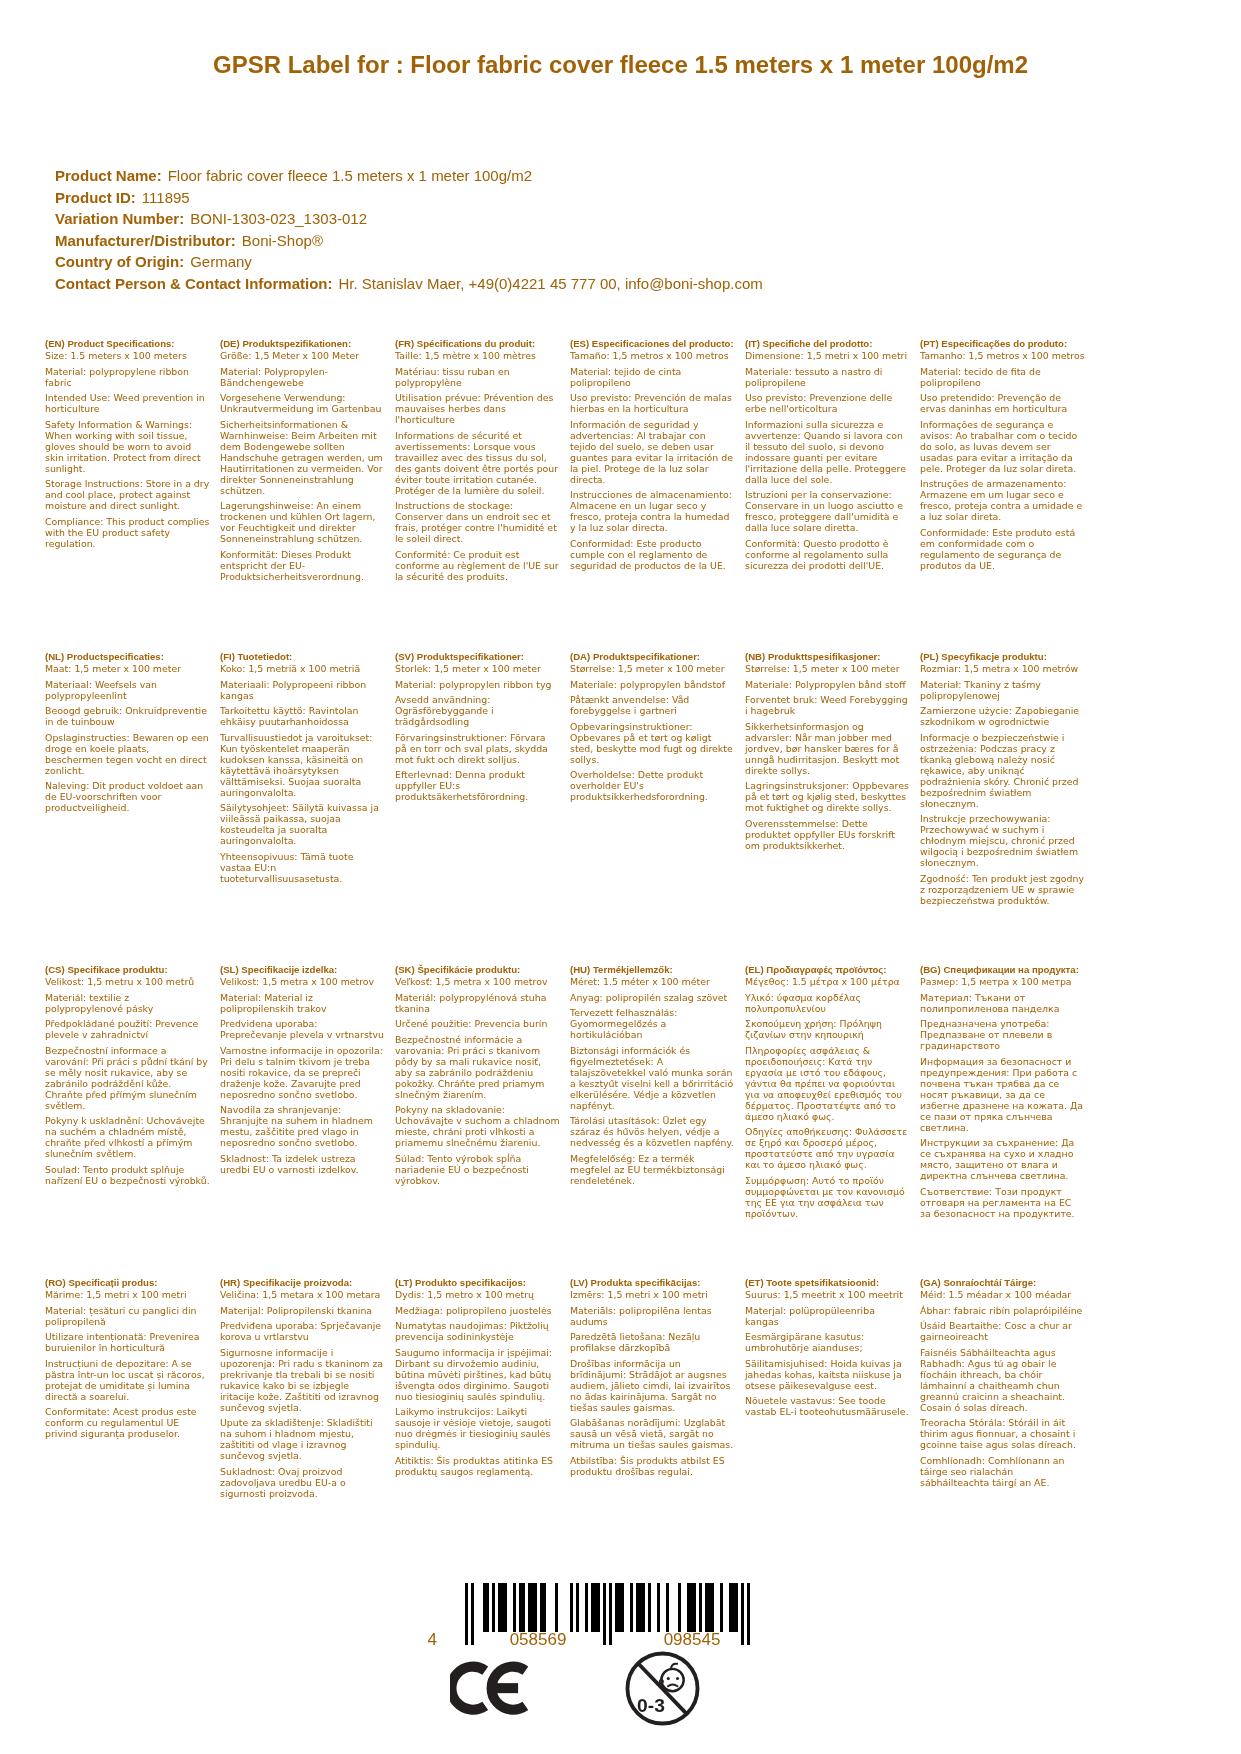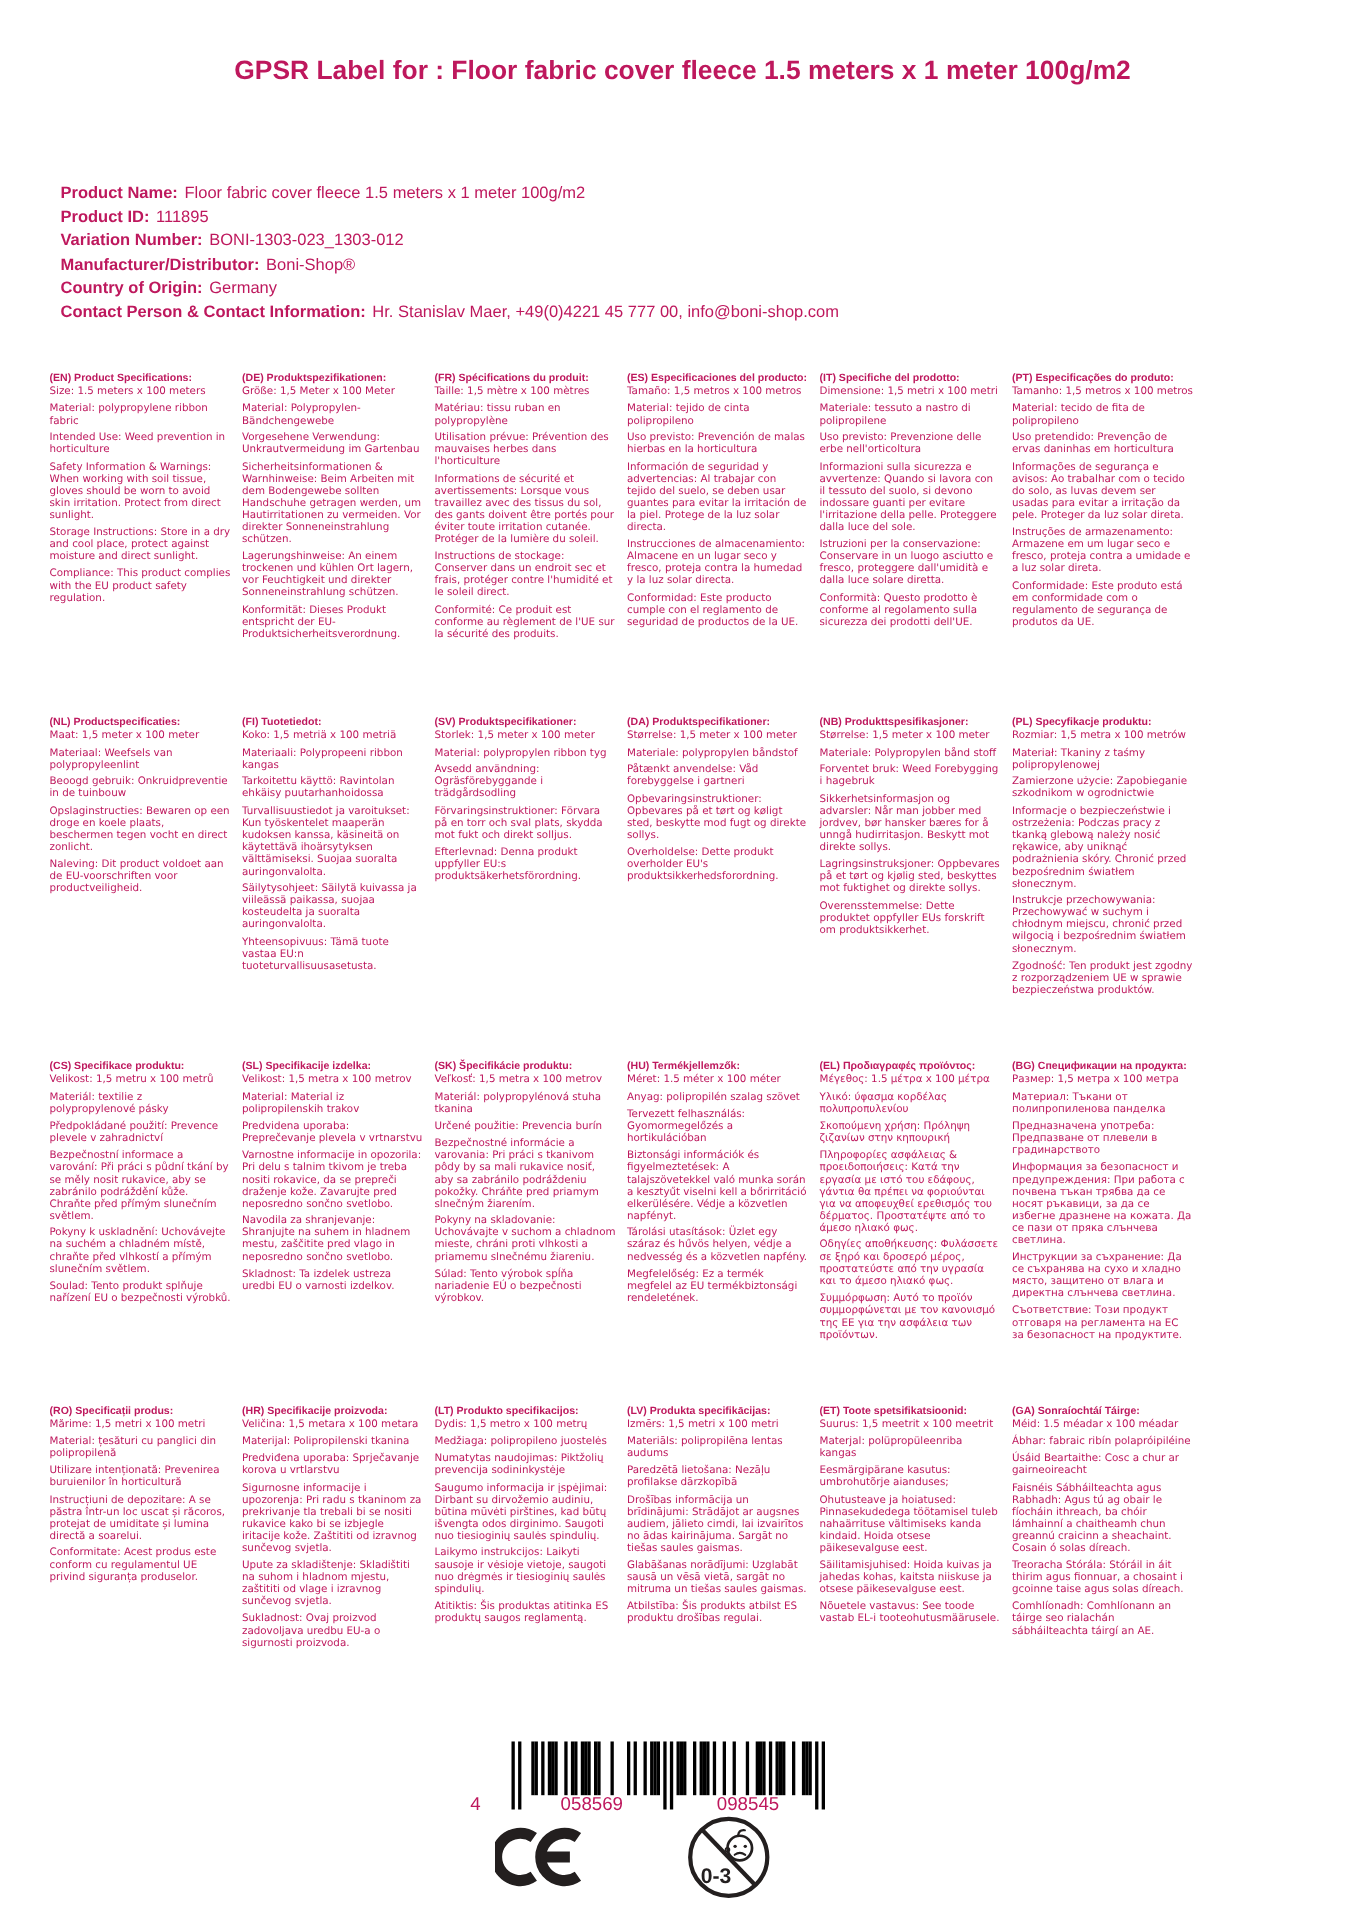--- a/index.html
+++ b/index.html
@@ -1,16 +1,16 @@
 <!DOCTYPE html>
 <html><head>
 <meta charset="utf-8">
 <style>
   html,body{margin:0;padding:0;background:#fff;}
-  .page{position:relative;width:1241px;height:1754px;background:#fff;color:#be185d;
+  .page{position:relative;width:1241px;height:1754px;background:#fff;color:#a16207;
         font-family:"DejaVu Sans",sans-serif;overflow:hidden;}
   .title{position:absolute;top:50px;left:0;width:100%;text-align:center;
          font-family:"Liberation Sans",sans-serif;font-weight:bold;font-size:24px;
          line-height:1.25;margin:0;}
   .title-inner{display:inline-block;max-width:920px;}
   .info{position:absolute;top:165px;left:55px;width:1100px;
         font-family:"Liberation Sans",sans-serif;font-size:15px;line-height:21.5px;}
   .info-row .lbl{font-weight:bold;margin-right:6px;margin-top:24px;}
   .grid{position:absolute;top:338px;left:45px;display:grid;
         grid-template-columns:repeat(6,175px);
@@ -18,21 +18,21 @@
   .block{width:175px;padding-right:10px;box-sizing:border-box;}
   .bh{font-family:"Liberation Sans",sans-serif;font-weight:bold;font-size:9.6px;
       white-space:nowrap;margin:0 0 1px 0;}
   .block p{font-size:9.4px;line-height:1.17;margin:0 0 4.5px 0;
            overflow-wrap:break-word;}
   .barcode{position:absolute;left:443px;top:1583px;width:320px;height:70px;}
   .bc-digit{position:absolute;font-family:"Liberation Sans",sans-serif;font-size:17px;
             top:47px;text-align:center;}
   .bc-first{left:-26px;width:20px;text-align:right;}
   .bc-left{left:40px;width:110px;}
-  .bc-right{left:182px;width:110px;}
+  .bc-right{left:194px;width:110px;}
   .ce{position:absolute;left:450px;top:1658px;}
   .age{position:absolute;left:624px;top:1650px;}
 </style>
 </head>
 <body>
 
 <div class="page">
 
   <h1 class="title"><span class="title-inner">GPSR Label for : Floor fabric cover fleece 1.5 meters x 1 meter 100g/m2</span></h1>
 
@@ -238,21 +238,20 @@
         <p>Paredzētā lietošana: Nezāļu profilakse dārzkopībā</p>
         <p>Drošības informācija un brīdinājumi: Strādājot ar augsnes audiem, jālieto cimdi, lai izvairītos no ādas kairinājuma. Sargāt no tiešas saules gaismas.</p>
         <p>Glabāšanas norādījumi: Uzglabāt sausā un vēsā vietā, sargāt no mitruma un tiešas saules gaismas.</p>
         <p>Atbilstība: Šis produkts atbilst ES produktu drošības regulai.</p>
       </div>
       <div class="block">
         <div class="bh">(ET) Toote spetsifikatsioonid:</div>
         <p>Suurus: 1,5 meetrit x 100 meetrit</p>
         <p>Materjal: polüpropüleenriba kangas</p>
         <p>Eesmärgipärane kasutus: umbrohutõrje aianduses;</p>
-        <p>Ohutusteave ja hoiatused: Pinnasekudedega töötamisel tuleb nahaärrituse vältimiseks kanda kindaid. Hoida otsese päikesevalguse eest.</p>
         <p>Säilitamisjuhised: Hoida kuivas ja jahedas kohas, kaitsta niiskuse ja otsese päikesevalguse eest.</p>
         <p>Nõuetele vastavus: See toode vastab EL-i tooteohutusmäärusele.</p>
       </div>
       <div class="block">
         <div class="bh">(GA) Sonraíochtáí Táirge:</div>
         <p>Méid: 1.5 méadar x 100 méadar</p>
         <p>Ábhar: fabraic ribín polapróipiléine</p>
         <p>Úsáid Beartaithe: Cosc a chur ar gairneoireacht</p>
         <p>Faisnéis Sábháilteachta agus Rabhadh: Agus tú ag obair le fíocháin ithreach, ba chóir lámhainní a chaitheamh chun greannú craicinn a sheachaint. Cosain ó solas díreach.</p>
         <p>Treoracha Stórála: Stóráil in áit thirim agus fionnuar, a chosaint i gcoinne taise agus solas díreach.</p>

